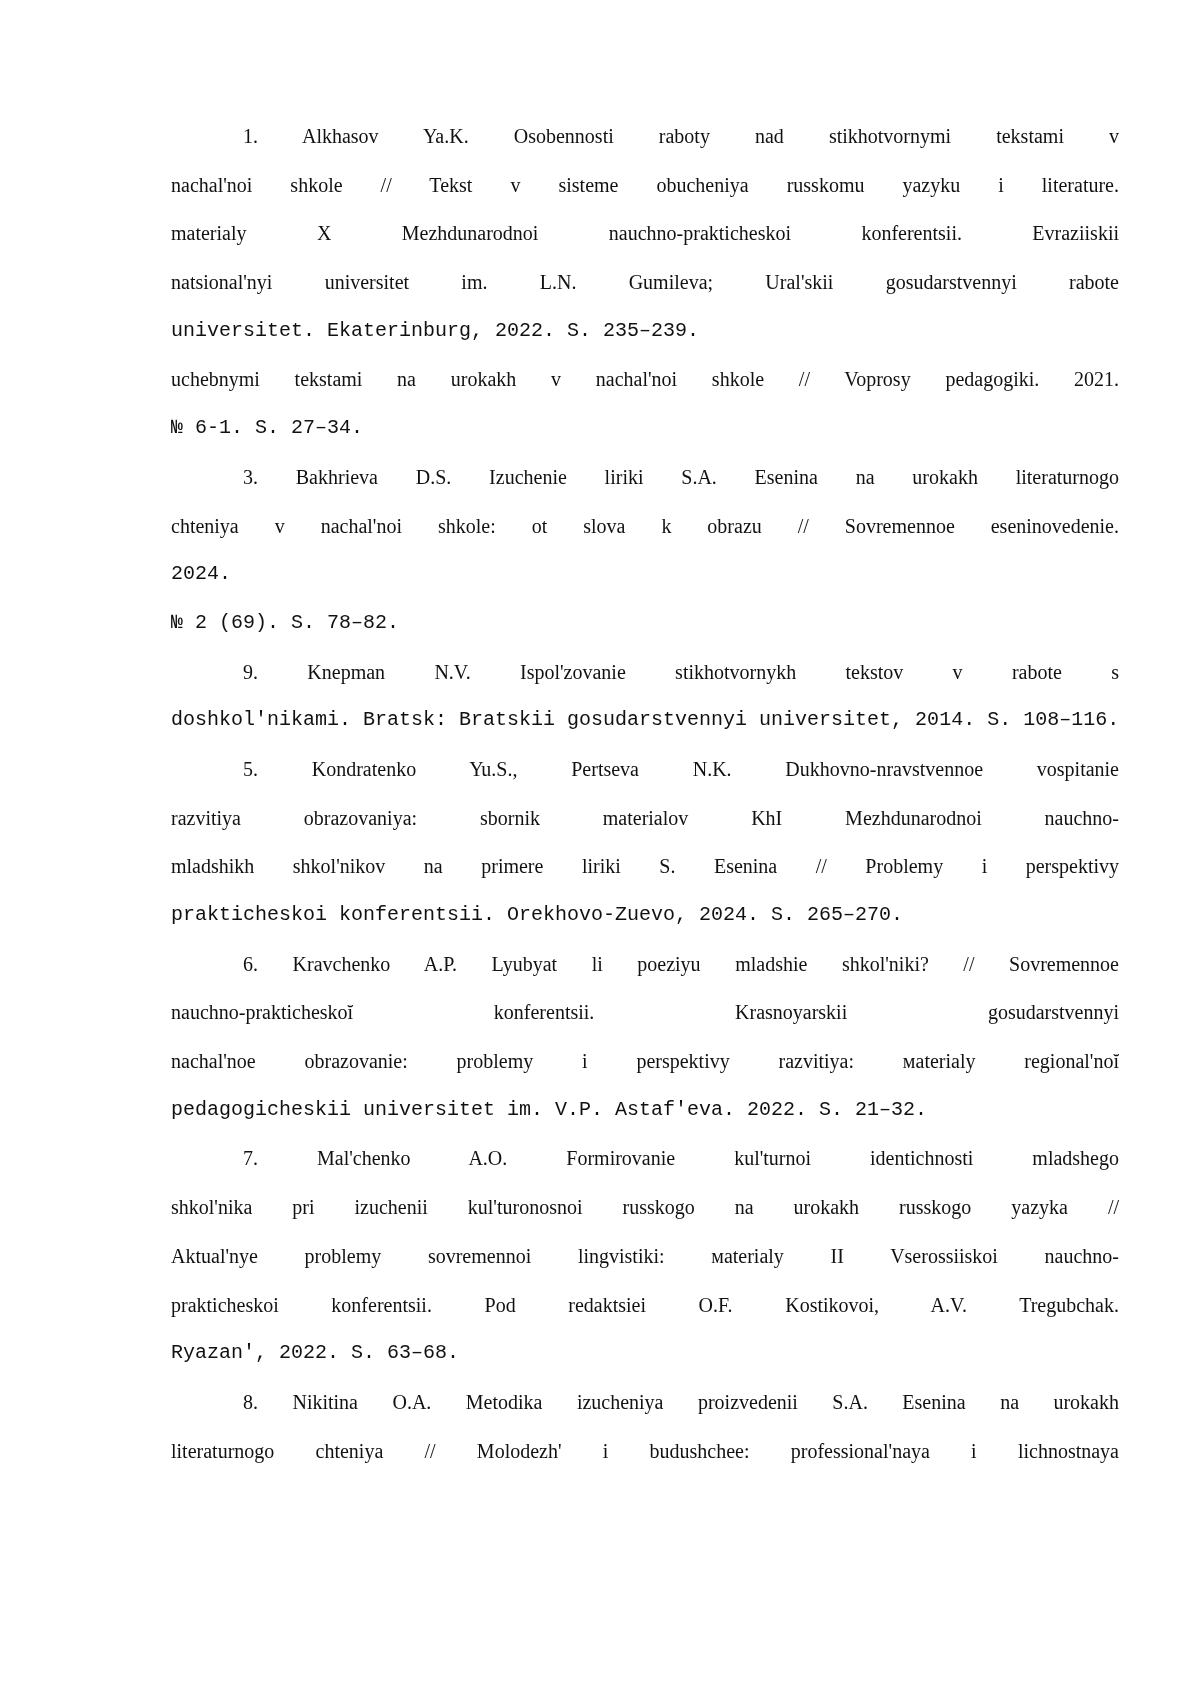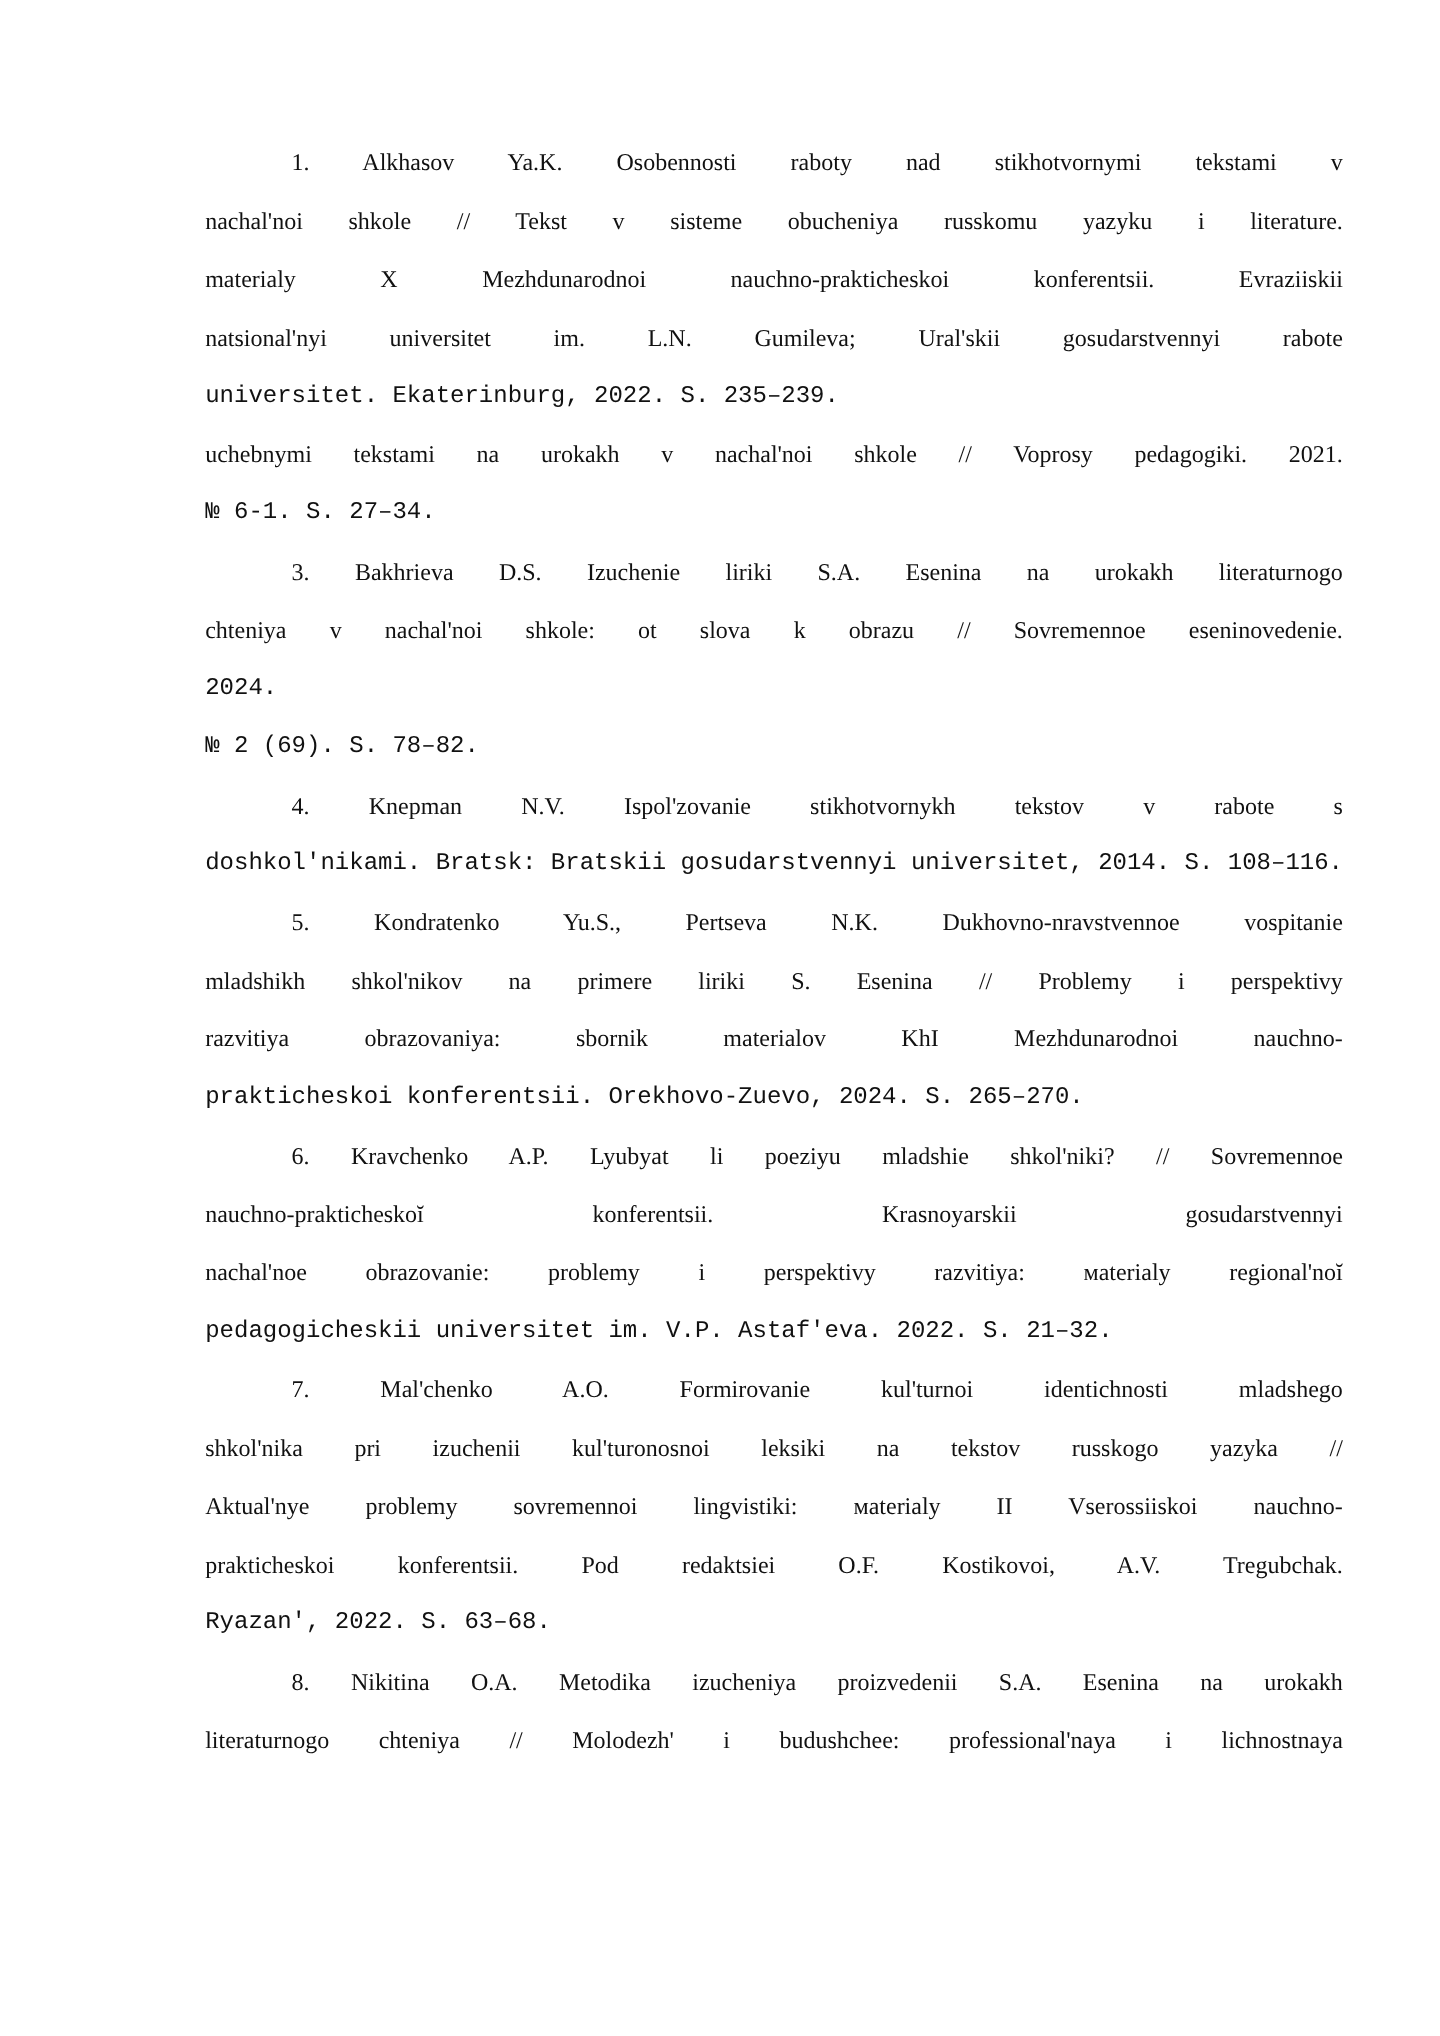--- a/index.html
+++ b/index.html
@@ -58,41 +58,41 @@
   </div>
 
   <div>
     <div class="line indent">3. Bakhrieva D.S. Izuchenie liriki S.A. Esenina na urokakh literaturnogo</div>
     <div class="line">chteniya v nachal'noi shkole: ot slova k obrazu // Sovremennoe eseninovedenie.</div>
     <div class="line last">2024.</div>
     <div class="line last">№ 2 (69). S. 78–82.</div>
   </div>
 
   <div>
-    <div class="line indent">4. Knepman N.V. Ispol'zovanie stikhotvornykh tekstov v rabote s</div>
+    <div class="line indent">9. Knepman N.V. Ispol'zovanie stikhotvornykh tekstov v rabote s</div>
     <div class="line last">doshkol'nikami. Bratsk: Bratskii gosudarstvennyi universitet, 2014. S. 108–116.</div>
   </div>
 
   <div>
     <div class="line indent">5. Kondratenko Yu.S., Pertseva N.K. Dukhovno-nravstvennoe vospitanie</div>
+    <div class="line">razvitiya obrazovaniya: sbornik materialov KhI Mezhdunarodnoi nauchno-</div>
     <div class="line">mladshikh shkol'nikov na primere liriki S. Esenina // Problemy i perspektivy</div>
-    <div class="line">razvitiya obrazovaniya: sbornik materialov KhI Mezhdunarodnoi nauchno-</div>
     <div class="line last">prakticheskoi konferentsii. Orekhovo-Zuevo, 2024. S. 265–270.</div>
   </div>
 
   <div>
     <div class="line indent">6. Kravchenko A.P. Lyubyat li poeziyu mladshie shkol'niki? // Sovremennoe</div>
     <div class="line">nauchno-prakticheskoĭ konferentsii. Krasnoyarskii gosudarstvennyi</div>
     <div class="line">nachal'noe obrazovanie: problemy i perspektivy razvitiya: мaterialy regional'noĭ</div>
     <div class="line last">pedagogicheskii universitet im. V.P. Astaf'eva. 2022. S. 21–32.</div>
   </div>
 
   <div>
     <div class="line indent">7. Mal'chenko A.O. Formirovanie kul'turnoi identichnosti mladshego</div>
-    <div class="line">shkol'nika pri izuchenii kul'turonosnoi leksiki na tekstov russkogo yazyka //</div>
+    <div class="line">shkol'nika pri izuchenii kul'turonosnoi russkogo na urokakh russkogo yazyka //</div>
     <div class="line">Aktual'nye problemy sovremennoi lingvistiki: мaterialy II Vserossiiskoi nauchno-</div>
     <div class="line">prakticheskoi konferentsii. Pod redaktsiei O.F. Kostikovoi, A.V. Tregubchak.</div>
     <div class="line last">Ryazan', 2022. S. 63–68.</div>
   </div>
 
   <div>
     <div class="line indent">8. Nikitina O.A. Metodika izucheniya proizvedenii S.A. Esenina na urokakh</div>
     <div class="line">literaturnogo chteniya // Molodezh' i budushchee: professional'naya i lichnostnaya</div>
   </div>
 </div>

